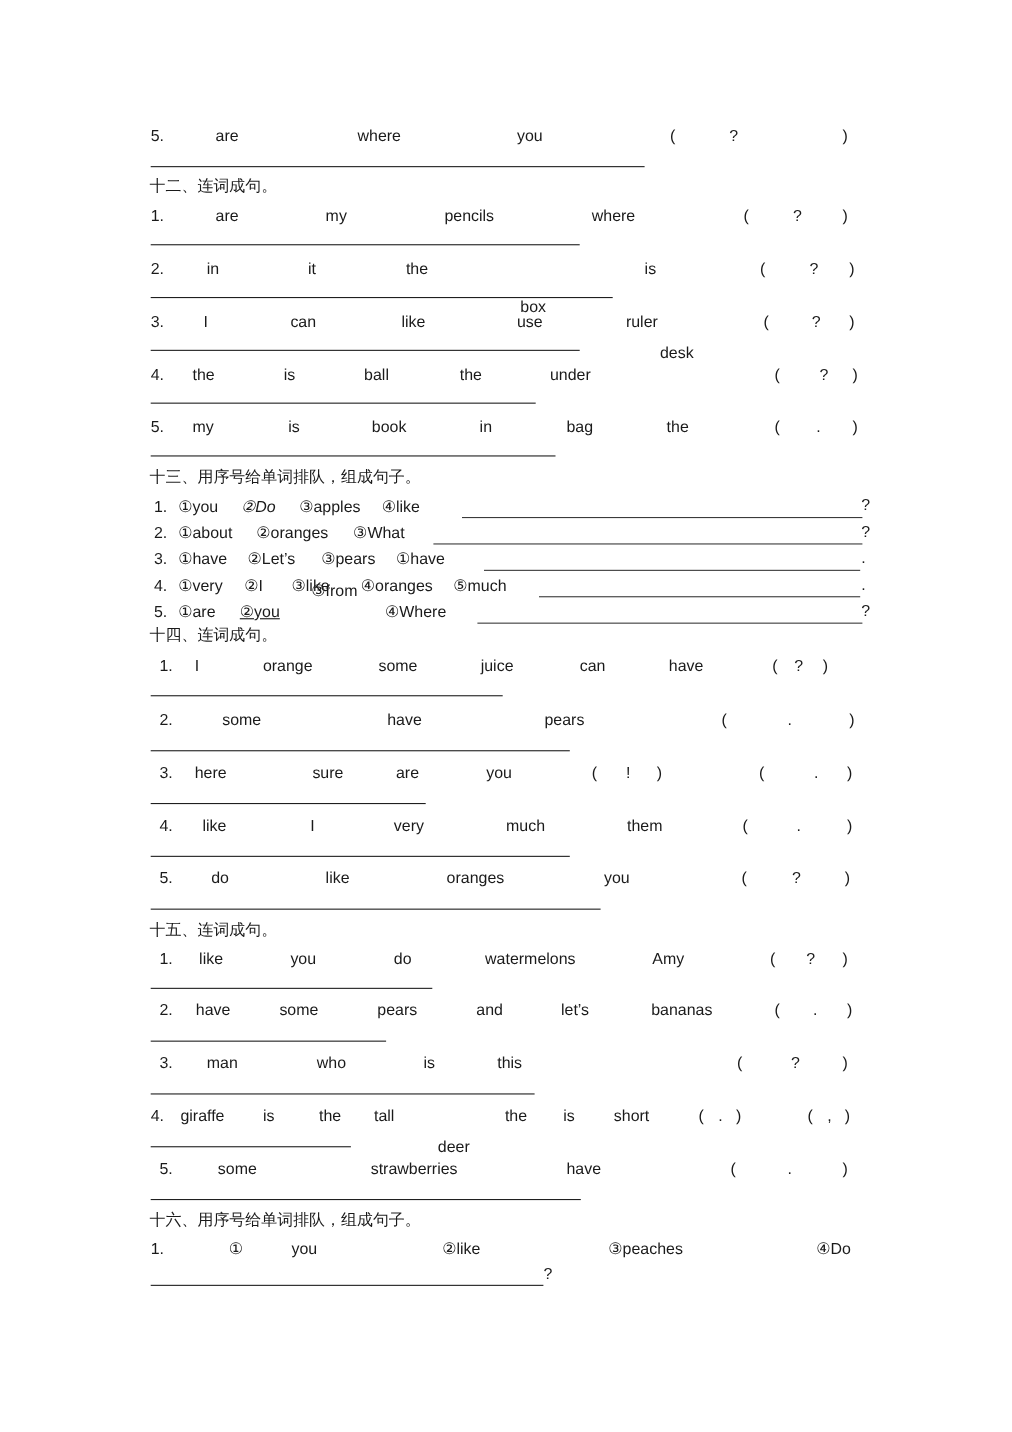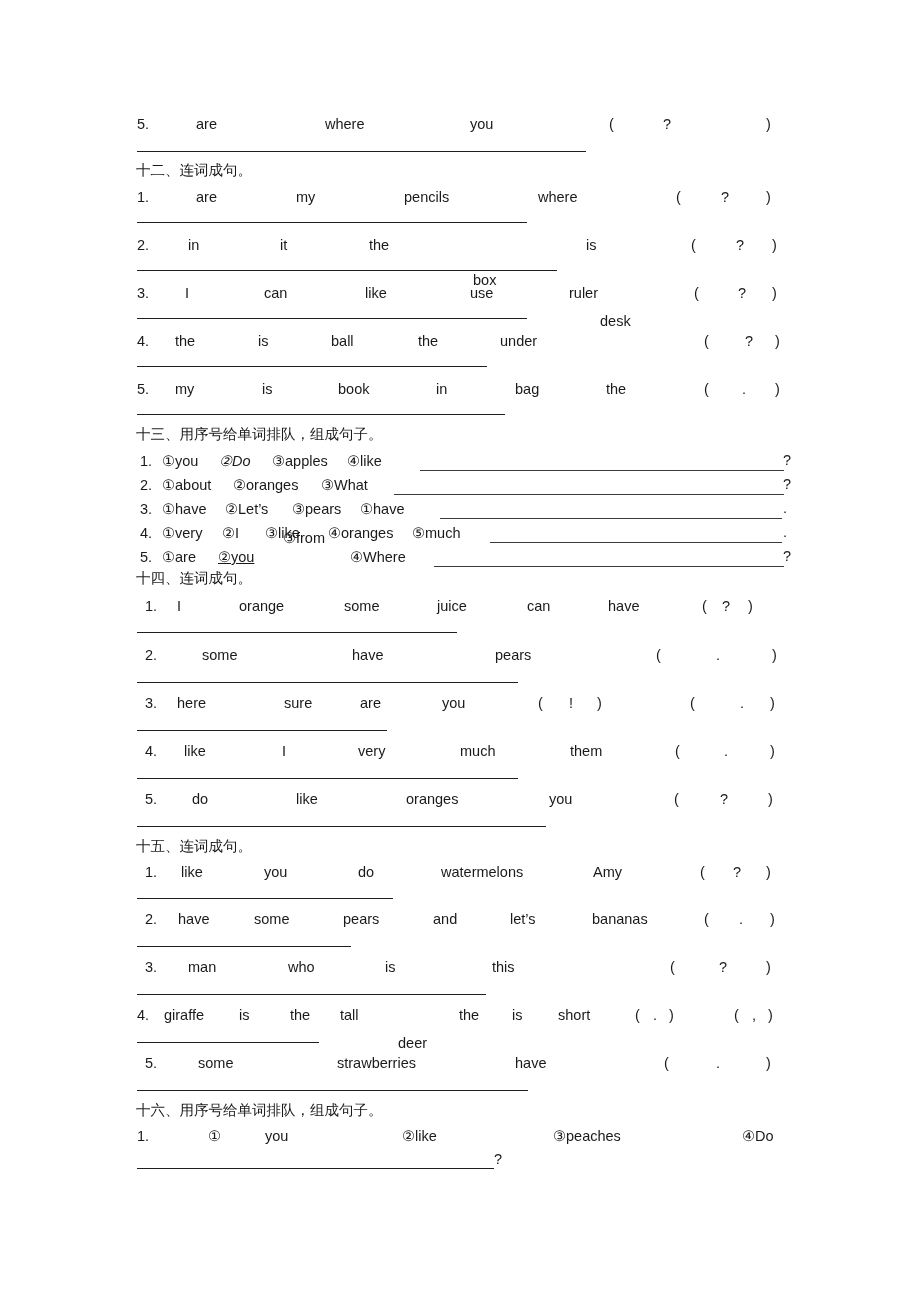--- a/index.html
+++ b/index.html
@@ -268,21 +268,21 @@
   <span class="cell" style="left:592px; top:911px;">bananas</span>
   <span class="paren" style="left:704px; top:911px;">(</span>
   <span class="punct" style="left:739px; top:911px;">.</span>
   <span class="paren" style="left:770px; top:911px;">)</span>
   <div class="rule" style="left:137px; top:946px; width:214px;"></div>
 
   <span class="num" style="left:145px; top:959px;">3.</span>
   <span class="cell" style="left:188px; top:959px;">man</span>
   <span class="cell" style="left:288px; top:959px;">who</span>
   <span class="cell" style="left:385px; top:959px;">is</span>
-  <span class="cell" style="left:492px; top:959px;">this</span>
+  <span class="cell" style="left:452px; top:959px;">this</span>
   <span class="paren" style="left:670px; top:959px;">(</span>
   <span class="punct" style="left:719px; top:959px;">?</span>
   <span class="paren" style="left:766px; top:959px;">)</span>
   <div class="rule" style="left:137px; top:994px; width:349px;"></div>
 
   <span class="num" style="left:137px; top:1007px;">4.</span>
   <span class="cell" style="left:164px; top:1007px;">giraffe</span>
   <span class="cell" style="left:239px; top:1007px;">is</span>
   <span class="cell" style="left:290px; top:1007px;">the</span>
   <span class="cell" style="left:340px; top:1007px;">tall</span>

